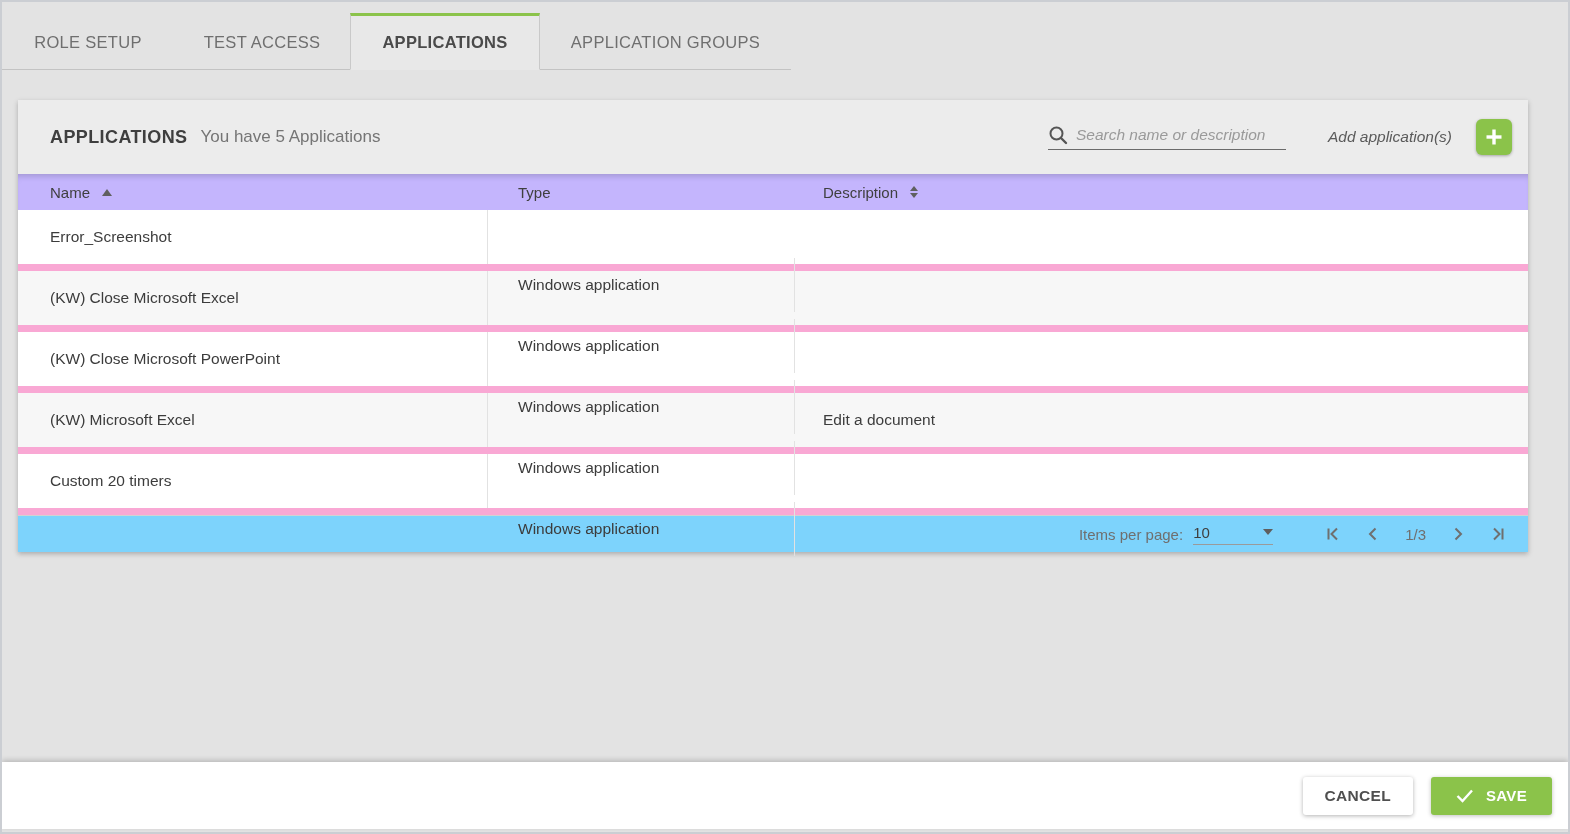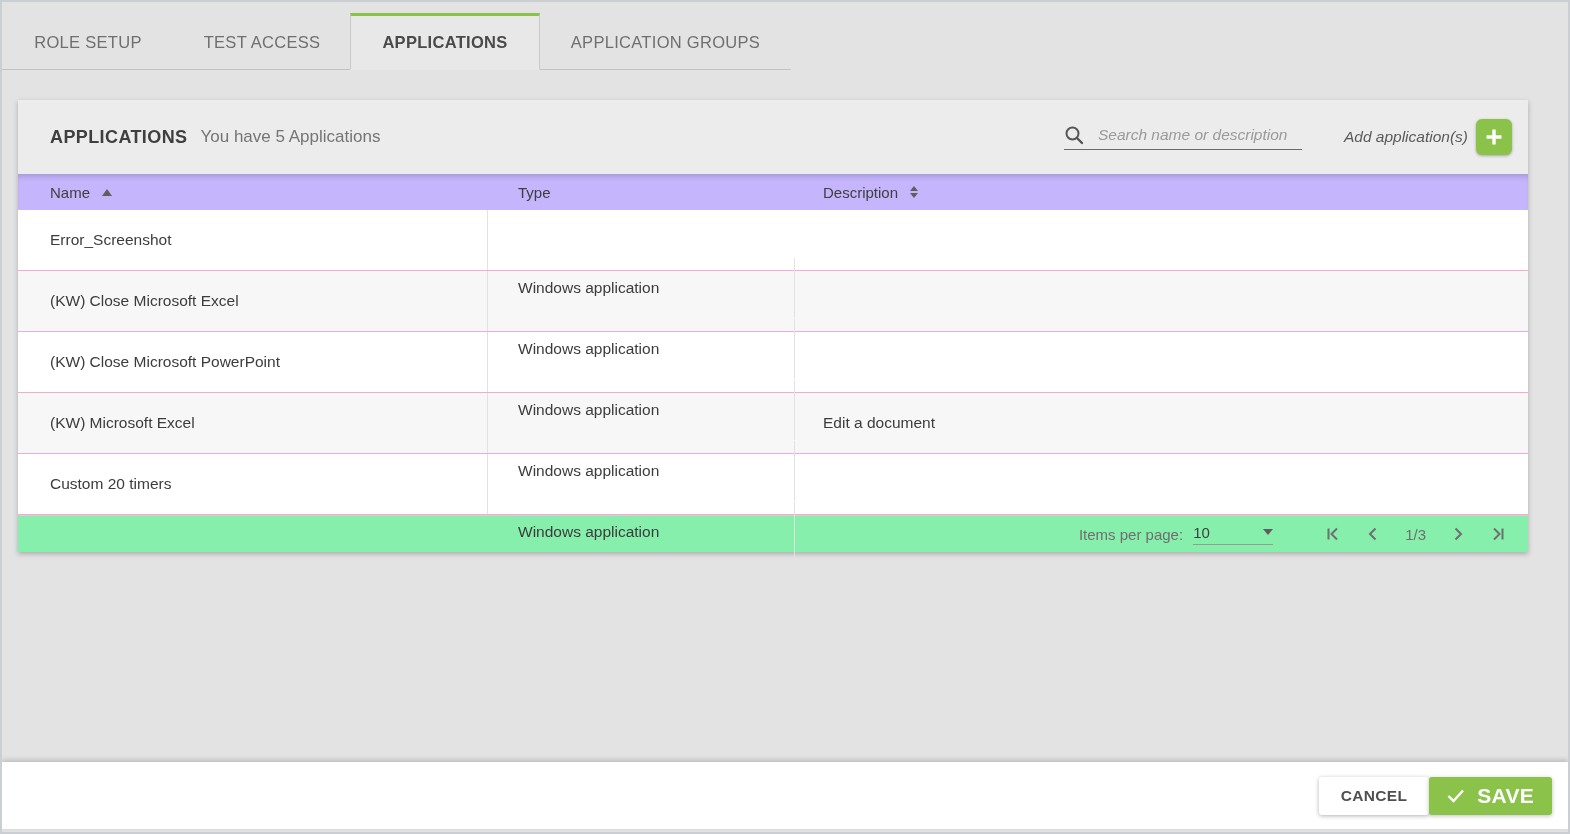--- a/index.html
+++ b/index.html
@@ -39,30 +39,30 @@
     background:#fff; box-shadow:0 2px 5px rgba(0,0,0,.25);
   }
   .card-header {
     height:74px; background:#ececec; display:flex; align-items:center;
     padding:0 16px 0 32px;
   }
   .card-title { font-size:18px; font-weight:bold; color:#3f3f3f; letter-spacing:.4px; }
   .card-subtitle { font-size:17px; color:#757575; margin-left:13px; }
   .header-right { margin-left:auto; display:flex; align-items:center; }
   .search-box {
-    display:flex; align-items:center; gap:14px;
+    display:flex; align-items:center; gap:8px;
     border-bottom:1px solid #6b6b6b; padding-bottom:4px; width:238px;
   }
   .search-box input {
     border:none; outline:none; background:transparent; width:100%;
     font-family:"Liberation Sans", sans-serif;
     font-size:15.5px; font-style:italic; color:#424242;
   }
   .search-box input::placeholder { color:#9a9a9a; font-style:italic; }
-  .add-label { font-style:italic; font-size:15.5px; color:#5a5a5a; margin-left:42px; margin-right:8px; }
+  .add-label { font-style:italic; font-size:15.5px; color:#5a5a5a; margin-left:42px; margin-right:24px; }
   .add-btn {
     width:36px; height:36px; border:none; border-radius:6px; background:var(--green);
     display:flex; align-items:center; justify-content:center; cursor:pointer;
     box-shadow:0 1px 3px rgba(0,0,0,.3);
   }
 
   
   .thead {
     height:36px; background:#c4b5fd; display:flex; align-items:flex-end;
     font-size:15px; color:#3f3f3f;
@@ -85,29 +85,29 @@
     border-bottom:5px solid #5f5f5f;
   }
   .sort-both .down {
     width:0; height:0;
     border-left:4.5px solid transparent; border-right:4.5px solid transparent;
     border-top:5px solid #5f5f5f;
   }
 
   .row {
     display:flex; height:61px; align-items:stretch;
-    border-bottom:1px solid #f9a8d4; background:#fff;
+    border-bottom:7px solid #f9a8d4; background:#fff;
     font-size:15.5px; color:#3c3c3c; cursor:pointer;
   }
   .row:nth-child(even) { background:#f7f7f7; }
   .row .col-name, .row .col-type { border-right:1px solid #e2e2e2; }
 
   
   .tfoot {
-    height:37px; background:#86efac; display:flex; align-items:center;
+    height:37px; background:#7dd3fc; display:flex; align-items:center;
     justify-content:flex-end; padding-right:22px;
     font-size:15px; color:#6f6f6f; border-top:1px solid #d2d2d2;
   }
   .ipp-select {
     display:flex; align-items:center; justify-content:space-between;
     width:80px; margin-left:10px; margin-right:28px;
     border-bottom:1px solid #9a9a9a; padding-bottom:3px; cursor:pointer;
   }
   .ipp-value { color:#3f3f3f; font-size:15px; }
   .caret-down {
@@ -119,34 +119,34 @@
     background:none; border:none; cursor:pointer; padding:0;
     margin-left:24px; display:flex; align-items:center; color:#6f6f6f;
   }
   .pg-indicator { margin-left:24px; font-size:15px; color:#6f6f6f; }
 
   
   .action-bar {
     position:absolute; left:0; bottom:3px; width:1566px; height:67px;
     background:#fff; box-shadow:0 -2px 5px rgba(0,0,0,.18);
     display:flex; align-items:center; justify-content:flex-end;
-    padding-right:16px; 
+    padding-right:16px; gap:18px;
   }
   .btn-cancel {
     height:38px; min-width:106px; padding:0 22px; border:none; border-radius:3px;
     background:#fff; box-shadow:0 1px 4px rgba(0,0,0,.3);
     font-family:"Liberation Sans", sans-serif;
     font-size:15.5px; font-weight:bold; color:#4f4f4f; letter-spacing:.3px; cursor:pointer;
   }
   .btn-save {
     height:38px; min-width:121px; padding:0 18px; border:none; border-radius:3px;
     background:var(--green); box-shadow:0 1px 4px rgba(0,0,0,.25);
     display:flex; align-items:center; justify-content:center; gap:12px;
     font-family:"Liberation Sans", sans-serif;
-    font-size:21px; font-weight:bold; color:#fff; letter-spacing:.3px; cursor:pointer;
+    font-size:15px; font-weight:bold; color:#fff; letter-spacing:.3px; cursor:pointer;
   }
 </style>
 </head>
 <body>
 
 <div class="tabs">
   <div class="tab">
       <span>ROLE SETUP</span>
     </div>
   <div class="tab">

